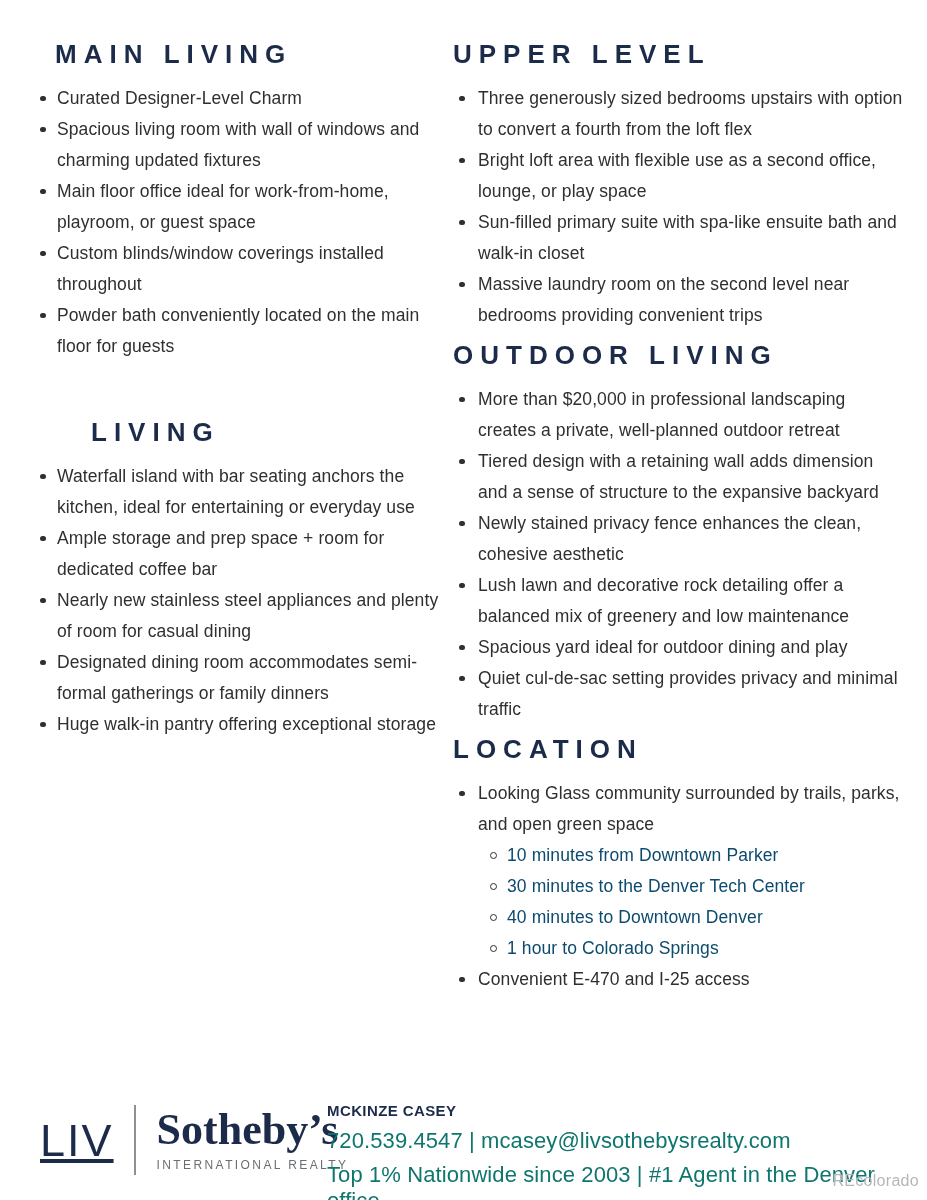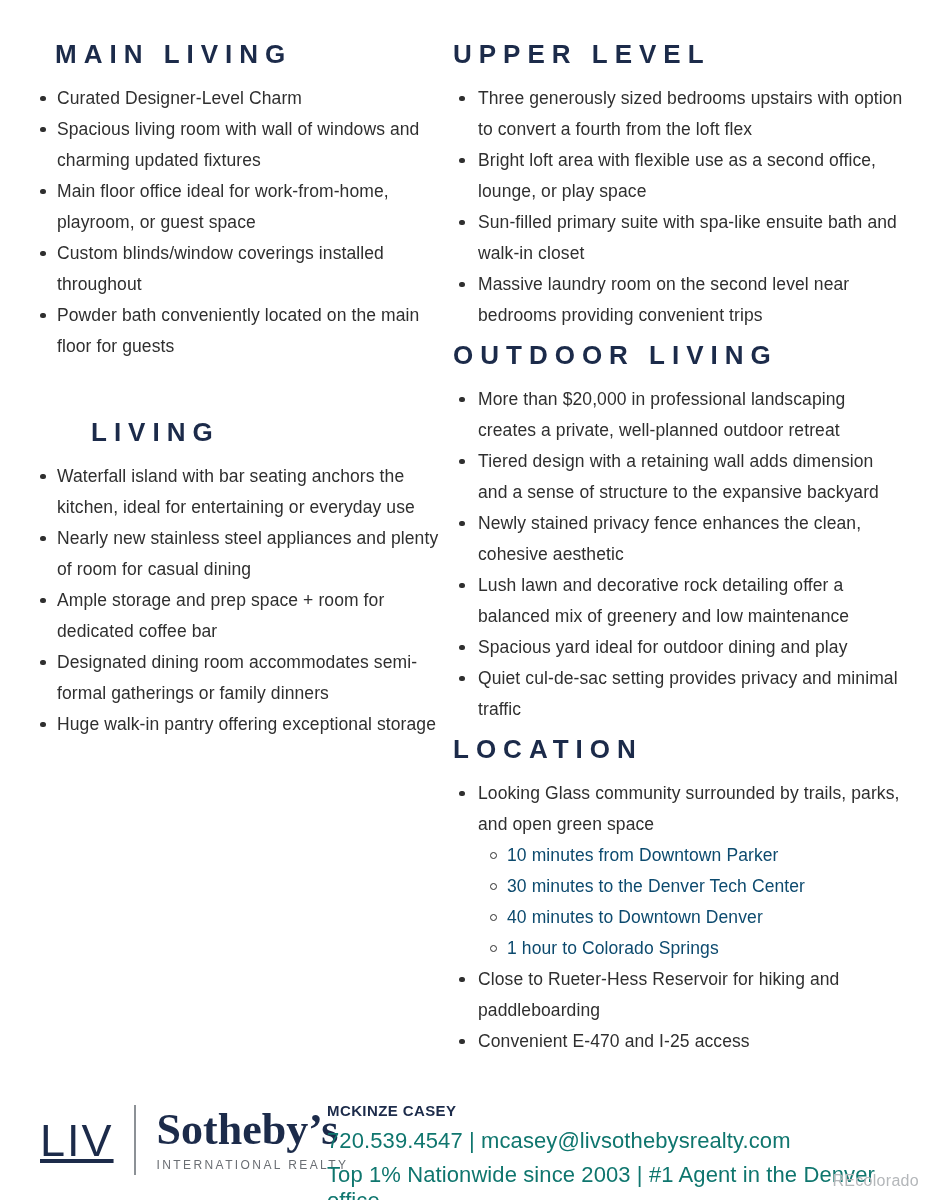--- a/index.html
+++ b/index.html
@@ -166,22 +166,22 @@
           <li>Main floor office ideal for work-from-home, playroom, or guest space</li>
           <li>Custom blinds/window coverings installed throughout</li>
           <li>Powder bath conveniently located on the main floor for guests</li>
         </ul>
     </section>
 
     <section class="kitchen">
       <h2 class="section-title">LIVING</h2>
       <ul class="feature-list">
           <li>Waterfall island with bar seating anchors the kitchen, ideal for entertaining or everyday use</li>
+          <li>Ample storage and prep space + room for dedicated coffee bar</li>
           <li>Nearly new stainless steel appliances and plenty of room for casual dining</li>
-          <li>Ample storage and prep space + room for dedicated coffee bar</li>
           <li>Designated dining room accommodates semi-formal gatherings or family dinners</li>
           <li>Huge walk-in pantry offering exceptional storage</li>
         </ul>
     </section>
   </div>
 
   <div class="col col-right">
     <section>
       <h2 class="section-title">UPPER LEVEL</h2>
       <ul class="feature-list">
@@ -206,21 +206,20 @@
 
     <section>
       <h2 class="section-title">LOCATION</h2>
       <ul class="feature-list">
           <li>Looking Glass community surrounded by trails, parks, and open green space<ul class="sublist">
               <li>10 minutes from Downtown Parker</li>
               <li>30 minutes to the Denver Tech Center</li>
               <li>40 minutes to Downtown Denver</li>
               <li>1 hour to Colorado Springs</li>
             </ul></li>
-          <li>Close to Rueter-Hess Reservoir for hiking and paddleboarding</li>
           <li>Convenient E-470 and I-25 access</li>
         </ul>
     </section>
   </div>
 
   <div class="footer-logo">
     <span class="logo-liv">LIV</span>
     <span class="logo-divider"></span>
     <span class="brand-stack">
       <span class="logo-sothebys">Sotheby’s</span>

